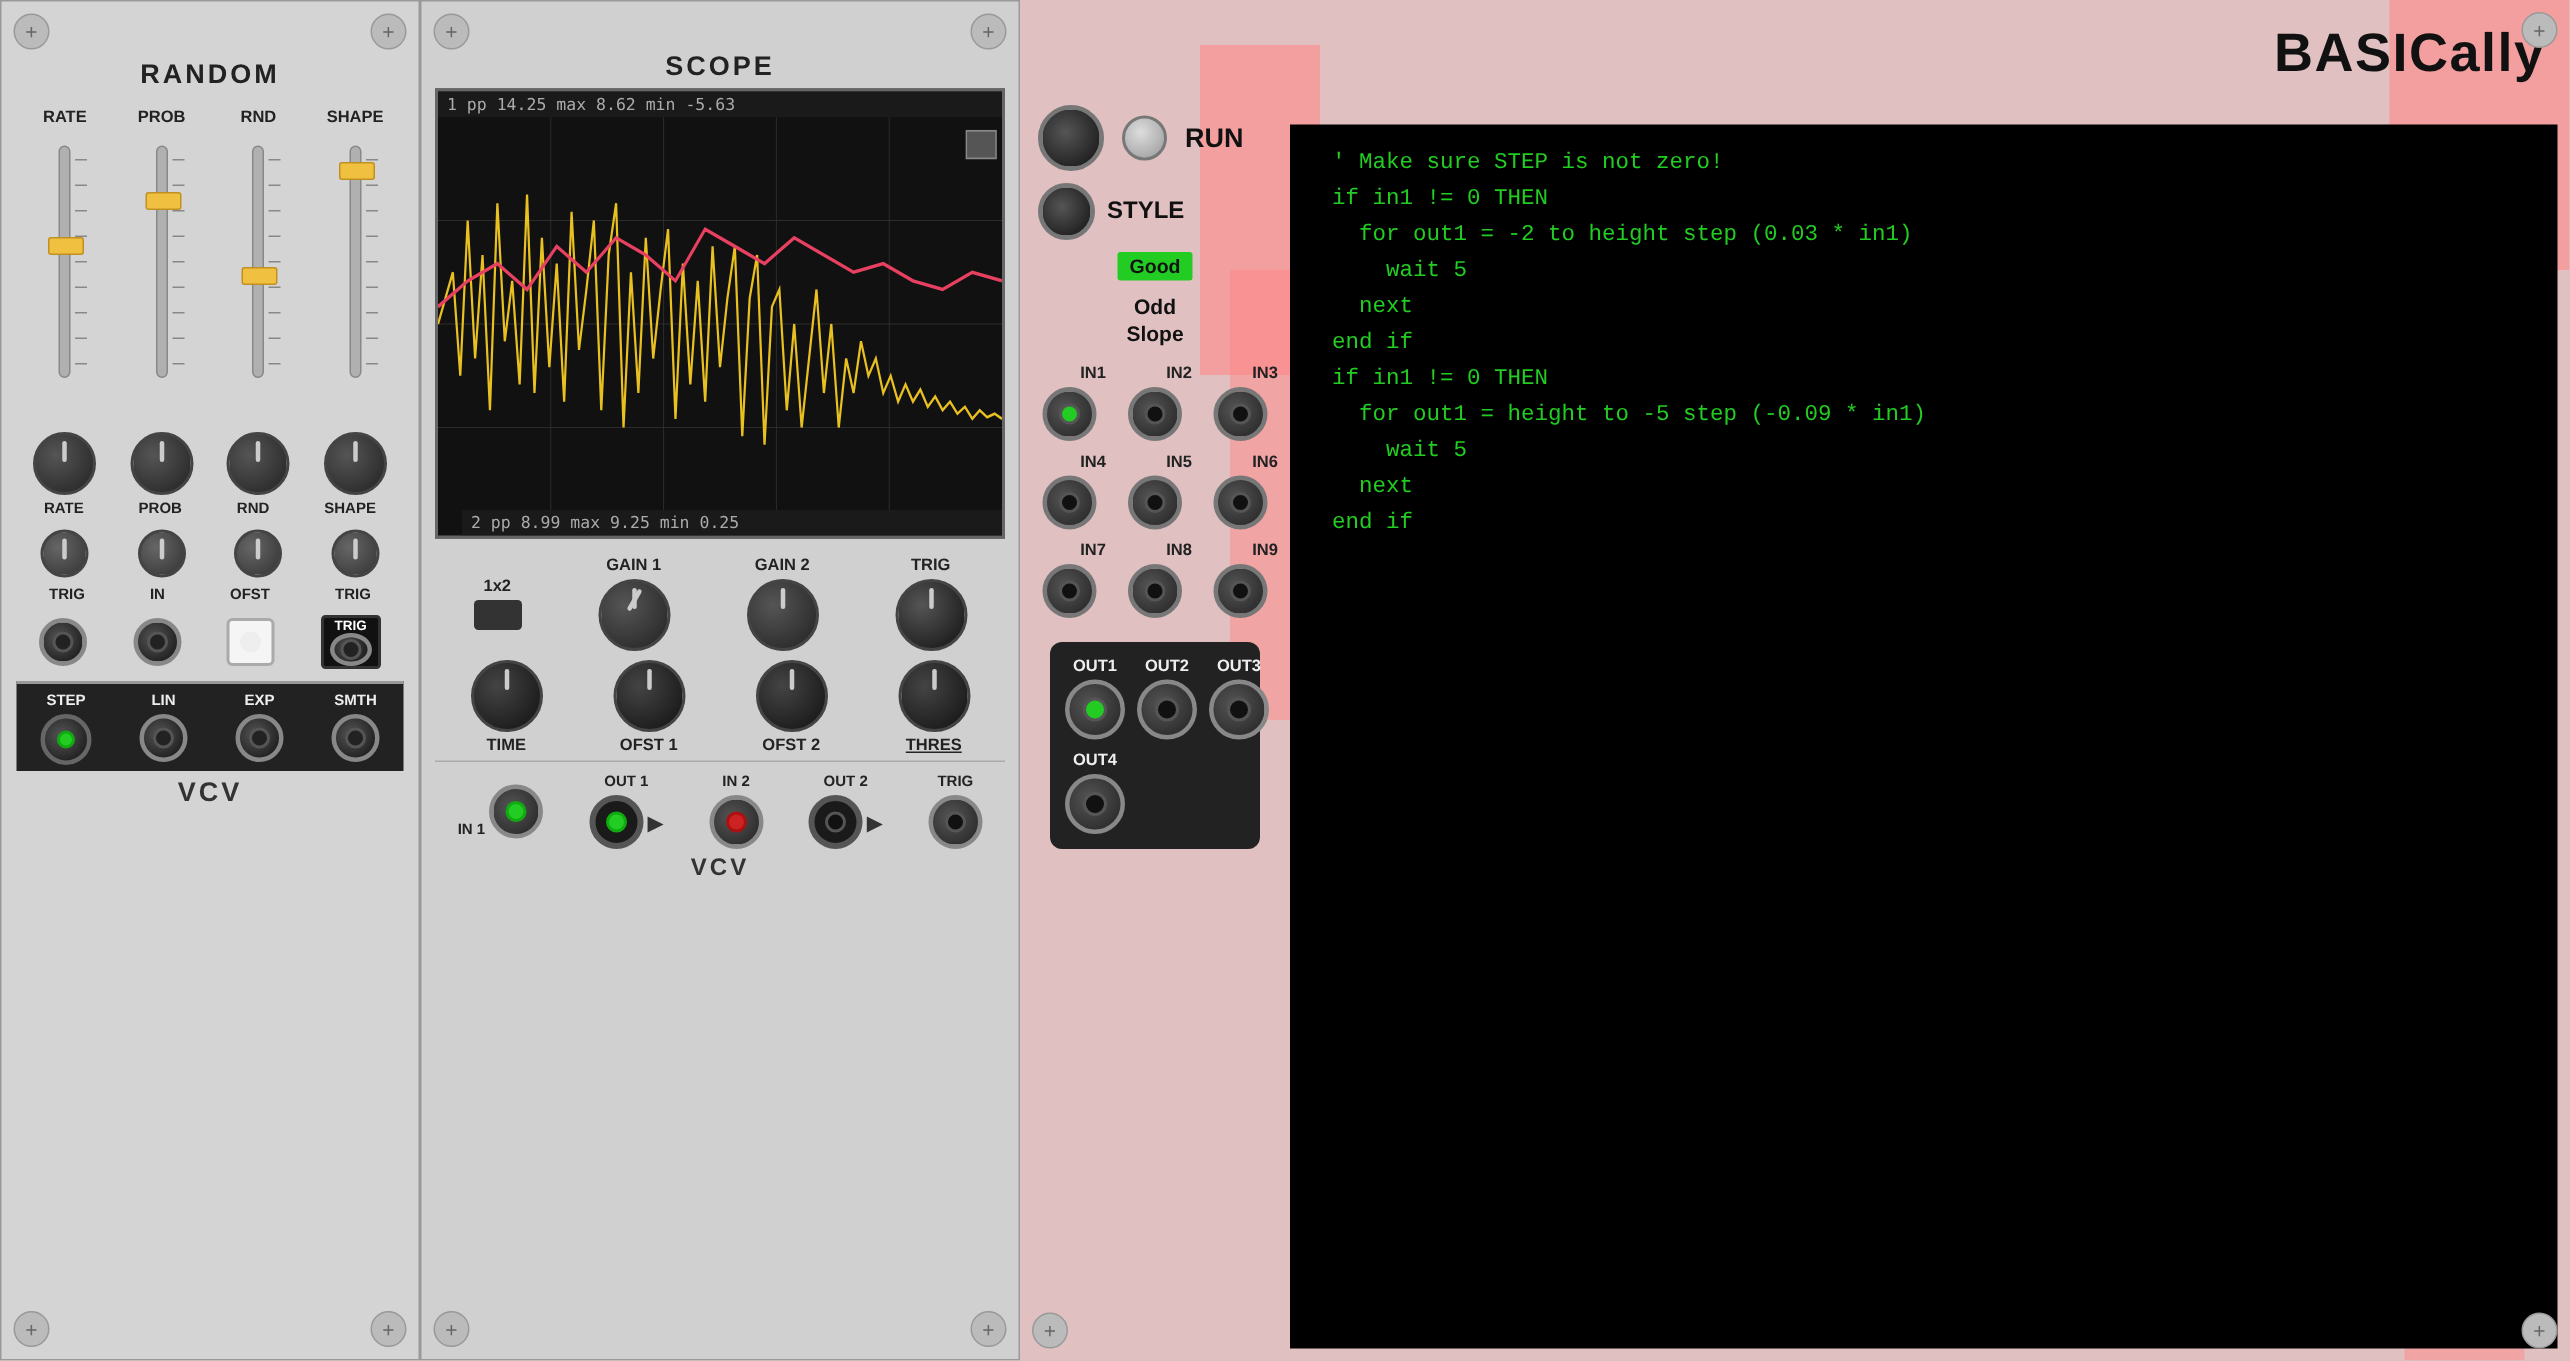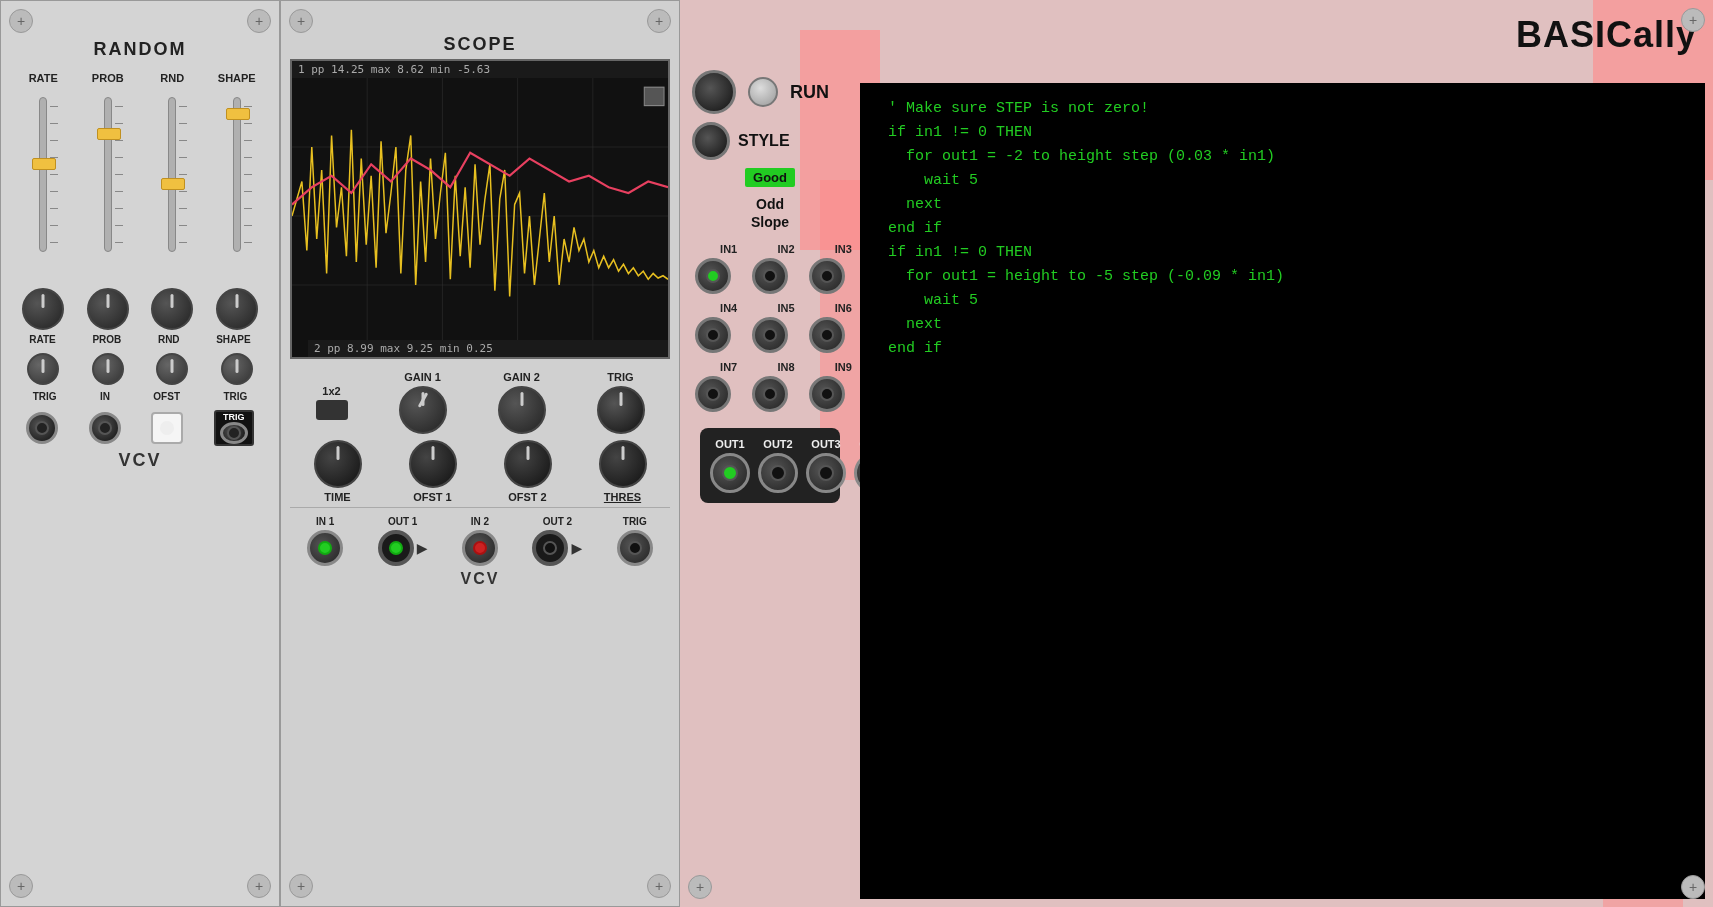--- a/index.html
+++ b/index.html
@@ -392,21 +392,21 @@
     .out-panel {
       background: #222;
       border-radius: 8px;
       padding: 10px;
       margin-top: 8px;
       width: 140px;
     }
 
     .out-grid {
       display: grid;
-      grid-template-columns: repeat(4, 1fr);
+      grid-template-columns: repeat(3, 1fr);
       gap: 8px;
     }
 
     .out-group {
       display: flex;
       flex-direction: column;
       align-items: center;
       gap: 3px;
     }
 
@@ -614,20 +614,46 @@
       <div style="width:14px;height:14px;border-radius:50%;background:#eee;"></div>
     </div>
     <div style="background:#111;border:2px solid #333;border-radius:3px;width:40px;height:36px;display:flex;flex-direction:column;align-items:center;justify-content:center;">
       <div style="font-size:9px;font-weight:bold;color:white;">TRIG</div>
       <div class="jack" style="width:28px;height:28px;margin-top:0;">
           <div class="jack-inner"></div>
         </div>
     </div>
   </div>
 
+  <div style="display:flex;justify-content:space-around;width:100%;margin-top:8px;border-top:2px solid #999;padding-top:6px;background:#222;padding-bottom:4px;">
+    <div style="display:flex;flex-direction:column;align-items:center;gap:3px;">
+      <div style="font-size:10px;font-weight:bold;color:#eee;">STEP</div>
+      <div style="width:34px;height:34px;border-radius:50%;background:radial-gradient(circle at 40% 40%, #555,#111);border:3px solid #666;display:flex;align-items:center;justify-content:center;">
+        <div style="width:12px;height:12px;border-radius:50%;background:#22cc22;border:2px solid #11aa11;"></div>
+      </div>
+    </div>
+    <div style="display:flex;flex-direction:column;align-items:center;gap:3px;">
+      <div style="font-size:10px;font-weight:bold;color:#eee;">LIN</div>
+      <div class="jack">
+          <div class="jack-inner"></div>
+        </div>
+    </div>
+    <div style="display:flex;flex-direction:column;align-items:center;gap:3px;">
+      <div style="font-size:10px;font-weight:bold;color:#eee;">EXP</div>
+      <div class="jack">
+          <div class="jack-inner"></div>
+        </div>
+    </div>
+    <div style="display:flex;flex-direction:column;align-items:center;gap:3px;">
+      <div style="font-size:10px;font-weight:bold;color:#eee;">SMTH</div>
+      <div class="jack">
+          <div class="jack-inner"></div>
+        </div>
+    </div>
+  </div>
 
   <div class="brand-label" style="color:#333;font-size:18px;font-weight:bold;letter-spacing:2px;margin:4px 0 8px 0;">VCV</div>
 </div>
 
 <div class="panel scope-panel">
   <div class="panel-corner" style="top:8px;left:8px;">+</div>
   <div class="panel-corner" style="top:8px;right:8px;">+</div>
   <div class="panel-corner" style="bottom:8px;left:8px;">+</div>
   <div class="panel-corner" style="bottom:8px;right:8px;">+</div>
 
@@ -714,21 +740,21 @@
       </div>
       <div class="scope-knob-group">
         <div class="knob" style="width:48px;height:48px;background:radial-gradient(circle at 35% 35%, #444,#111);"></div>
         <div style="font-size:11px;font-weight:bold;color:#222;text-decoration:underline;">THRES</div>
       </div>
     </div>
 
     <div class="separator-line"></div>
 
     <div class="scope-jacks-row">
-      <div style="display:flex;flex-direction:column;align-items:center;gap:3px;">
+      <div style="display:flex;flex-direction:row;align-items:flex-end;gap:3px;">
         <div style="font-size:10px;font-weight:bold;color:#222;">IN 1</div>
         <div style="width:36px;height:36px;border-radius:50%;background:radial-gradient(circle at 40% 40%, #555,#222);border:3px solid #888;display:flex;align-items:center;justify-content:center;">
           <div style="width:14px;height:14px;border-radius:50%;background:#22cc22;border:2px solid #11aa11;"></div>
         </div>
       </div>
       <div style="display:flex;flex-direction:column;align-items:center;gap:3px;">
         <div style="font-size:10px;font-weight:bold;color:#222;">OUT 1</div>
         <div style="display:flex;align-items:center;gap:3px;">
           <div style="width:36px;height:36px;border-radius:50%;background:radial-gradient(circle at 40% 40%, #555,#222);border:3px solid #888;display:flex;align-items:center;justify-content:center;background:#1a1a1a;border:4px solid #555;">
             <div style="width:14px;height:14px;border-radius:50%;background:#22cc22;border:2px solid #11aa11;"></div>

